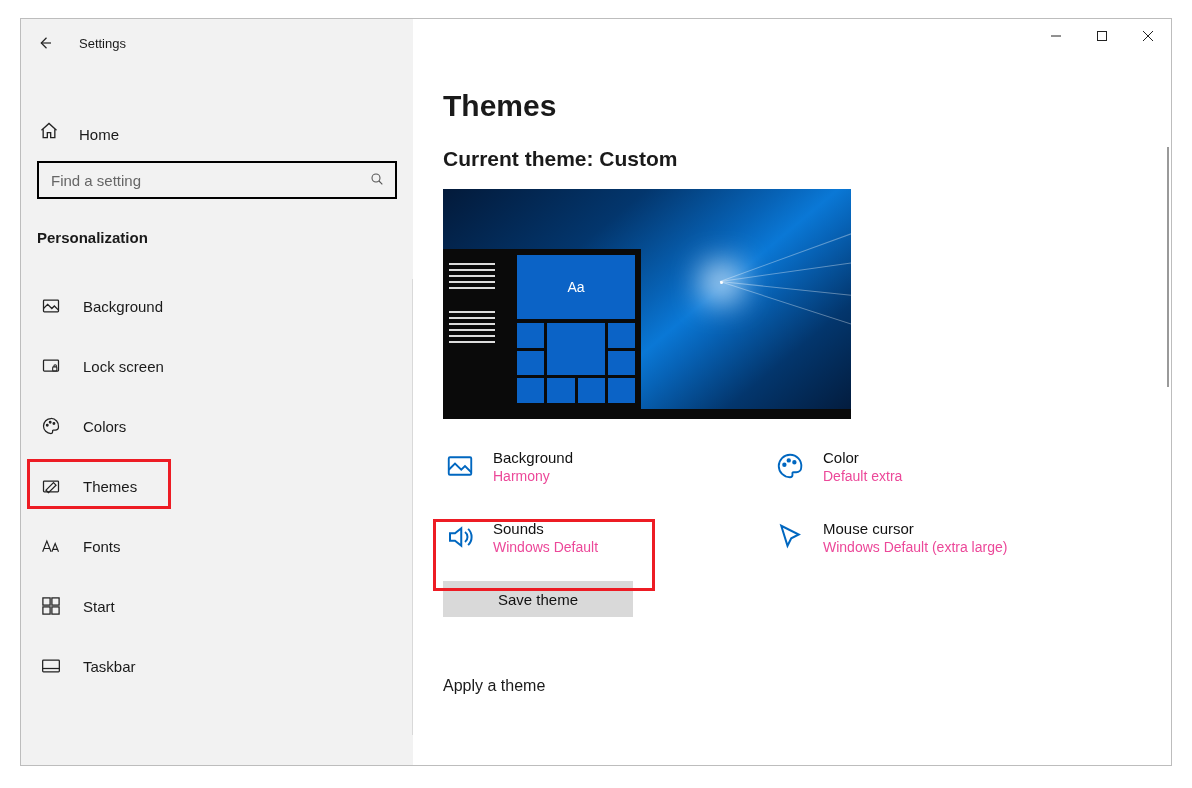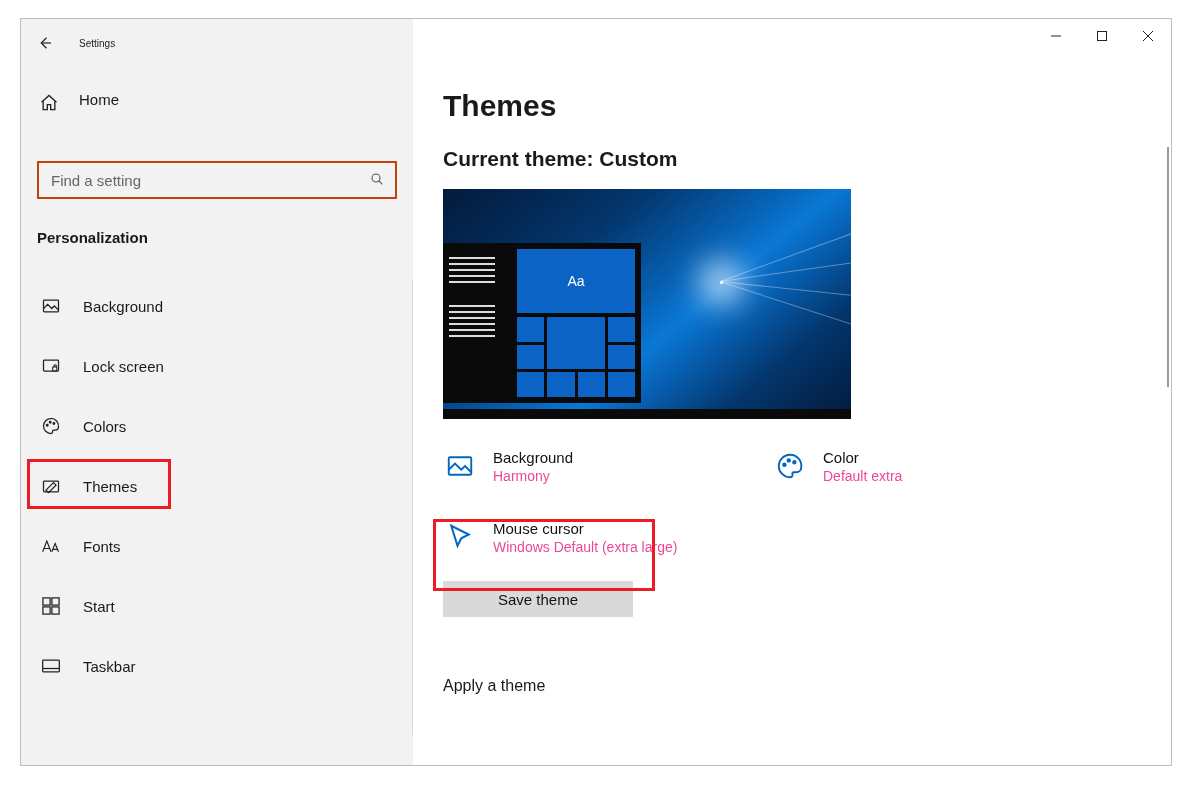--- a/index.html
+++ b/index.html
@@ -28,21 +28,21 @@
     height: 48px;
     display: flex;
     align-items: center;
     z-index: 5;
   }
   .titlebar .back {
     width: 48px; height: 48px;
     display: flex; align-items: center; justify-content: center;
   }
   .titlebar .app-title {
-    font-size: 10px;
+    font-size: 13px;
     padding-left: 10px;
   }
   .win-controls {
     position: absolute;
     right: 0; top: 0;
     display: flex;
     height: 34px;
   }
   .win-controls > div {
     width: 46px; height: 34px;
@@ -58,39 +58,39 @@
     position: relative;
   }
   .sidebar::after{
     
     content:"";
     position:absolute; right:0; top:260px; bottom:30px;
     width:1px; background:linear-gradient(#d9d9d9,#d9d9d9);
   }
   .nav-row {
     display: flex;
-    align-items: flex-start;
+    align-items: flex-end;
     height: 46px;
     padding-left: 16px;
     gap: 18px;
     font-size: 15px;
   }
   .home-row { height: 52px; margin-top: 6px; }
   .nav-icon {
     width: 24px; height: 24px;
     display: flex; align-items: center; justify-content: center;
     flex-shrink: 0;
   }
   .search-wrap {
     margin: 18px 16px 8px 16px;
   }
   .search-box {
     height: 38px;
     width: 100%;
-    border: 2px solid #c2410c;
+    border: 2px solid #000000;
     background: #f2f2f2;
     display: flex;
     align-items: center;
     padding: 0 10px;
     justify-content: space-between;
   }
   .search-box input {
     border: none;
     background: transparent;
     outline: none;
@@ -154,21 +154,21 @@
     content:""; position:absolute; left:68%; top:40%;
     width:3px;height:3px;border-radius:50%;
     box-shadow:0 0 30px 18px rgba(255,255,255,.7);
     background:#fff;
   }
   .mini-taskbar{
     position:absolute; left:0; bottom:0; right:0; height:10px;
     background:#0a0a0a;
   }
   .mini-window{
-    position:absolute; left:0; bottom:16px;
+    position:absolute; left:0; bottom:10px;
     width:198px; height:160px;
     background:#0a0a0a;
     display:flex; gap:6px; padding:6px;
   }
   .mini-left{ width:62px; display:flex; flex-direction:column; gap:4px; padding-top:8px;}
   .mini-left .ml{ height:2px; background:#ddd; width:46px;}
   .mini-left .mlh{ height:2px; background:#ddd; width:46px; margin-top:18px;}
   .mini-tiles{flex:1; display:flex; flex-direction:column; gap:4px;}
   .big-tile{height:64px;background:#0b63c6;display:flex;align-items:center;justify-content:center;color:#fff;font-size:14px;}
   .tile-grid{flex:1;display:grid;grid-template-columns:repeat(4,1fr);grid-template-rows:repeat(3,1fr);gap:3px;}
@@ -412,20 +412,33 @@
           </svg>
         </span>
         <div class="olabels">
           <span class="otitle">Color</span>
           <span class="osub">Default extra</span>
         </div>
       </div>
       <div class="option">
         <span class="oicon">
           <svg width="30" height="30" viewBox="0 0 24 24" fill="none" stroke="#0067c0" stroke-width="1.6">
+            <path d="M4 9v6h4l5 4V5L8 9H4z"></path>
+              <path d="M16 8a5 5 0 010 8"></path>
+              <path d="M18.5 5.5a9 9 0 010 13"></path>
+          </svg>
+        </span>
+        <div class="olabels">
+          <span class="otitle">Sounds</span>
+          <span class="osub">Windows Default</span>
+        </div>
+      </div>
+      <div class="option">
+        <span class="oicon">
+          <svg width="30" height="30" viewBox="0 0 24 24" fill="none" stroke="#0067c0" stroke-width="1.6">
             <path d="M5 3l5 16 3-6 6-3L5 3z"></path>
           </svg>
         </span>
         <div class="olabels">
           <span class="otitle">Mouse cursor</span>
           <span class="osub">Windows Default (extra large)</span>
         </div>
       </div>
     </div>
 

